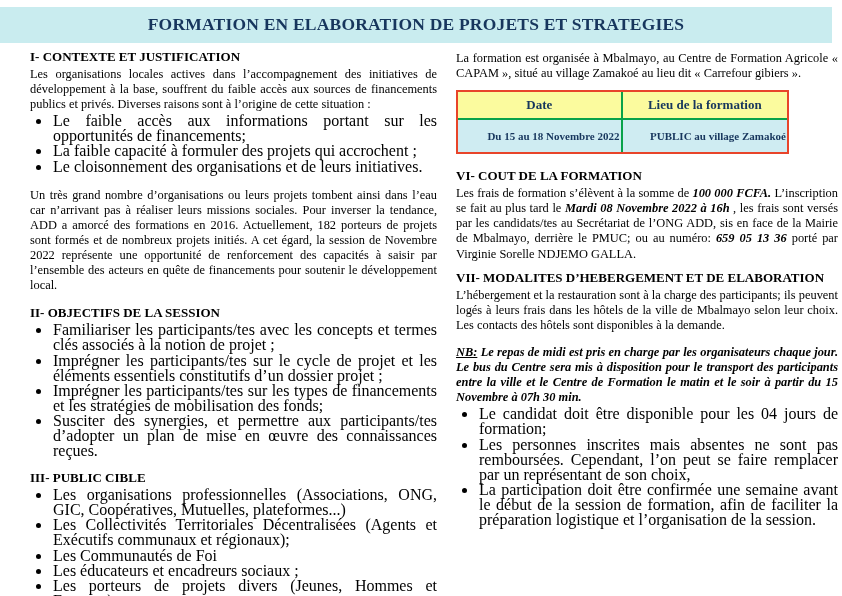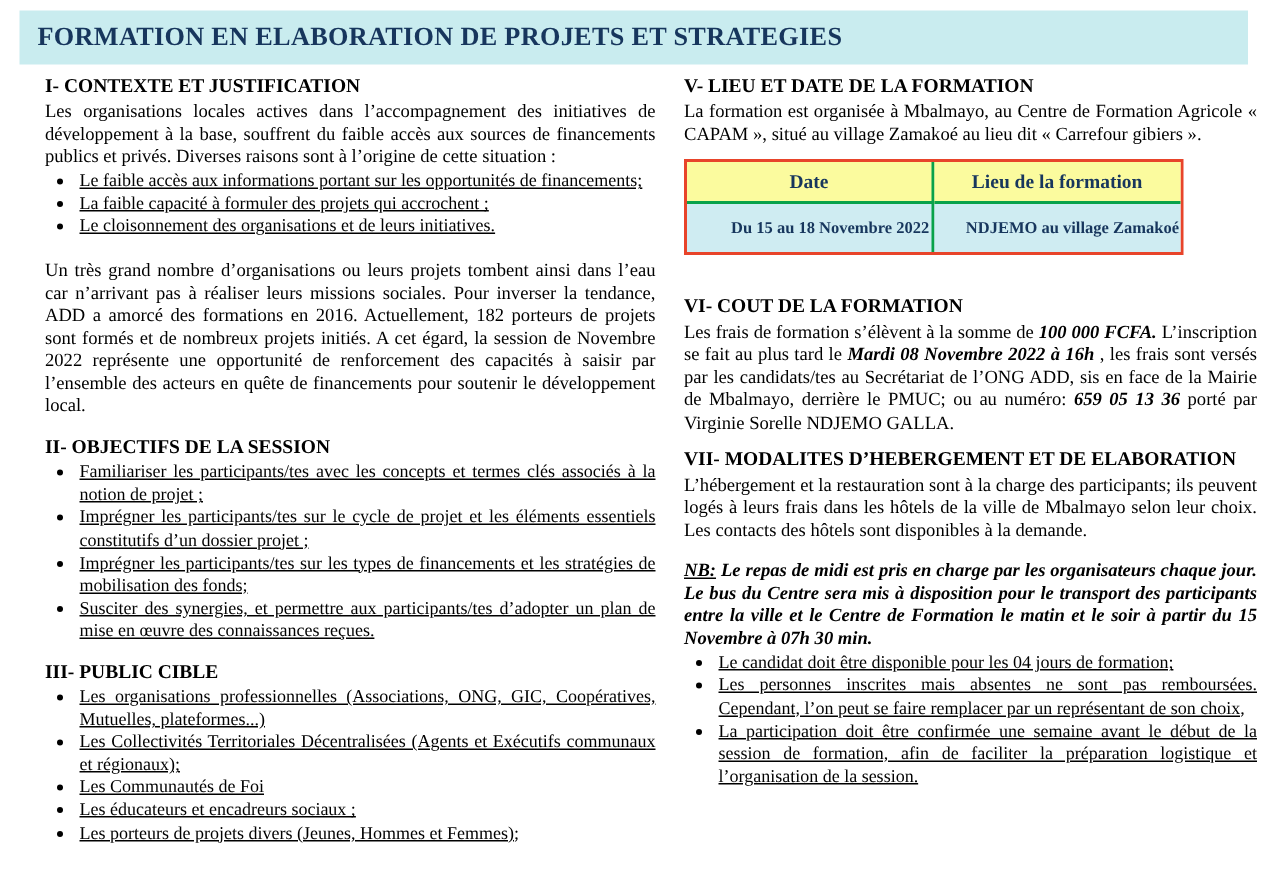--- a/index.html
+++ b/index.html
@@ -4,24 +4,24 @@
 <style>
   html, body {
     margin: 0; padding: 0;
     width: 842px; height: 596px;
     background: #ffffff;
     overflow: hidden;
     font-family: "Liberation Serif", serif;
     color: #000;
   }
   .banner {
-    margin: 7px 10px 0 13px;
+    margin: 7px 10px 0 0;
     background: var(--banner_bg, #c9ecef);
-    padding: 7px 0 8px 12px;
-    text-align: left;
+    padding: 7px 0 8px 0;
+    text-align: center;
   }
   .banner h1 {
     margin: 0;
     font-size: 17.5px;
     line-height: 21px;
     font-weight: bold;
     color: var(--title_color, #17365d);
     letter-spacing: 0.2px;
   }
   .columns {
@@ -40,33 +40,32 @@
   }
   p {
     margin: 2px 0 0 0;
     font-size: 12.4px;
     line-height: 15.1px;
     text-align: justify;
   }
   ul {
     margin: 1px 0 0 0;
     padding-left: 22px;
-    font-size: 12px;
+    font-size: 16px;
     line-height: 15.1px;
     text-align: justify;
-    text-decoration: underline;
   }
   li { padding-left: 1px; }
   .b { font-weight: bold; font-style: italic; }
   .u { text-decoration: underline; }
 
   .mt8  { margin-top: 8px; }
   .mt12 { margin-top: 12px; }
   .mt14 { margin-top: 14px; }
-  .mt24 { margin-top: 26px; }
+  .mt24 { margin-top: 14px; }
 
   table.schedule {
     width: 333px;
     margin-top: 9px;
     border-collapse: separate;
     border-spacing: 0;
     border: 2px solid var(--table_border, #e8442a);
     table-layout: fixed;
   }
   table.schedule th {
@@ -127,34 +126,33 @@
         <li>Les organisations professionnelles (Associations, ONG, GIC, Coopératives, Mutuelles, plateformes...)</li>
         <li>Les Collectivités Territoriales Décentralisées (Agents et Exécutifs communaux et  régionaux);</li>
         <li>Les Communautés de Foi</li>
         <li>Les éducateurs et encadreurs sociaux ;</li>
         <li>Les porteurs de projets divers (Jeunes, Hommes et Femmes);</li>
       </ul>
 
   </div>
 
   <div class="col-right">
-    <h2>V- LIEU  ET DATE DE LA FORMATION</h2>
     <p>La formation est organisée à Mbalmayo, au Centre de Formation Agricole « CAPAM », situé  au village Zamakoé au lieu dit « Carrefour gibiers ».</p>
 
     <table class="schedule">
         <thead>
           <tr>
             <th>Date</th>
             <th>Lieu de la formation</th>
           </tr>
         </thead>
         <tbody>
           <tr>
             <td>Du 15 au 18 Novembre 2022</td>
-            <td>NDJEMO  au village Zamakoé</td>
+            <td>PUBLIC  au village Zamakoé</td>
           </tr>
         </tbody>
       </table>
 
     <h2 class="mt24">VI- COUT DE LA FORMATION</h2>
     <p><span>Les frais de formation s’élèvent à la somme de </span><span class="b">100 000 FCFA.</span><span> L’inscription se fait au plus tard le </span><span class="b">Mardi 08 Novembre 2022 à 16h</span><span> , les frais sont versés par les candidats/tes au Secrétariat de l’ONG ADD, sis en face de la Mairie de Mbalmayo, derrière le PMUC; ou au numéro: </span><span class="b">659 05 13 36</span><span> porté par Virginie Sorelle NDJEMO GALLA.</span></p>
 
     <h2 class="mt8">VII- MODALITES D’HEBERGEMENT ET DE ELABORATION</h2>
     <p>L’hébergement et la restauration sont à la charge des participants; ils peuvent logés à leurs frais dans les hôtels de la ville de Mbalmayo selon leur choix. Les contacts des hôtels sont disponibles à la demande.</p>
     <p class="mt12"><span class="b u">NB:</span><span class="b"> Le repas de midi est pris en charge par les organisateurs chaque jour.  Le bus du Centre sera mis à disposition pour le transport des participants entre la ville et le Centre de Formation le matin et le soir à partir du 15 Novembre à 07h 30 min.</span></p>

